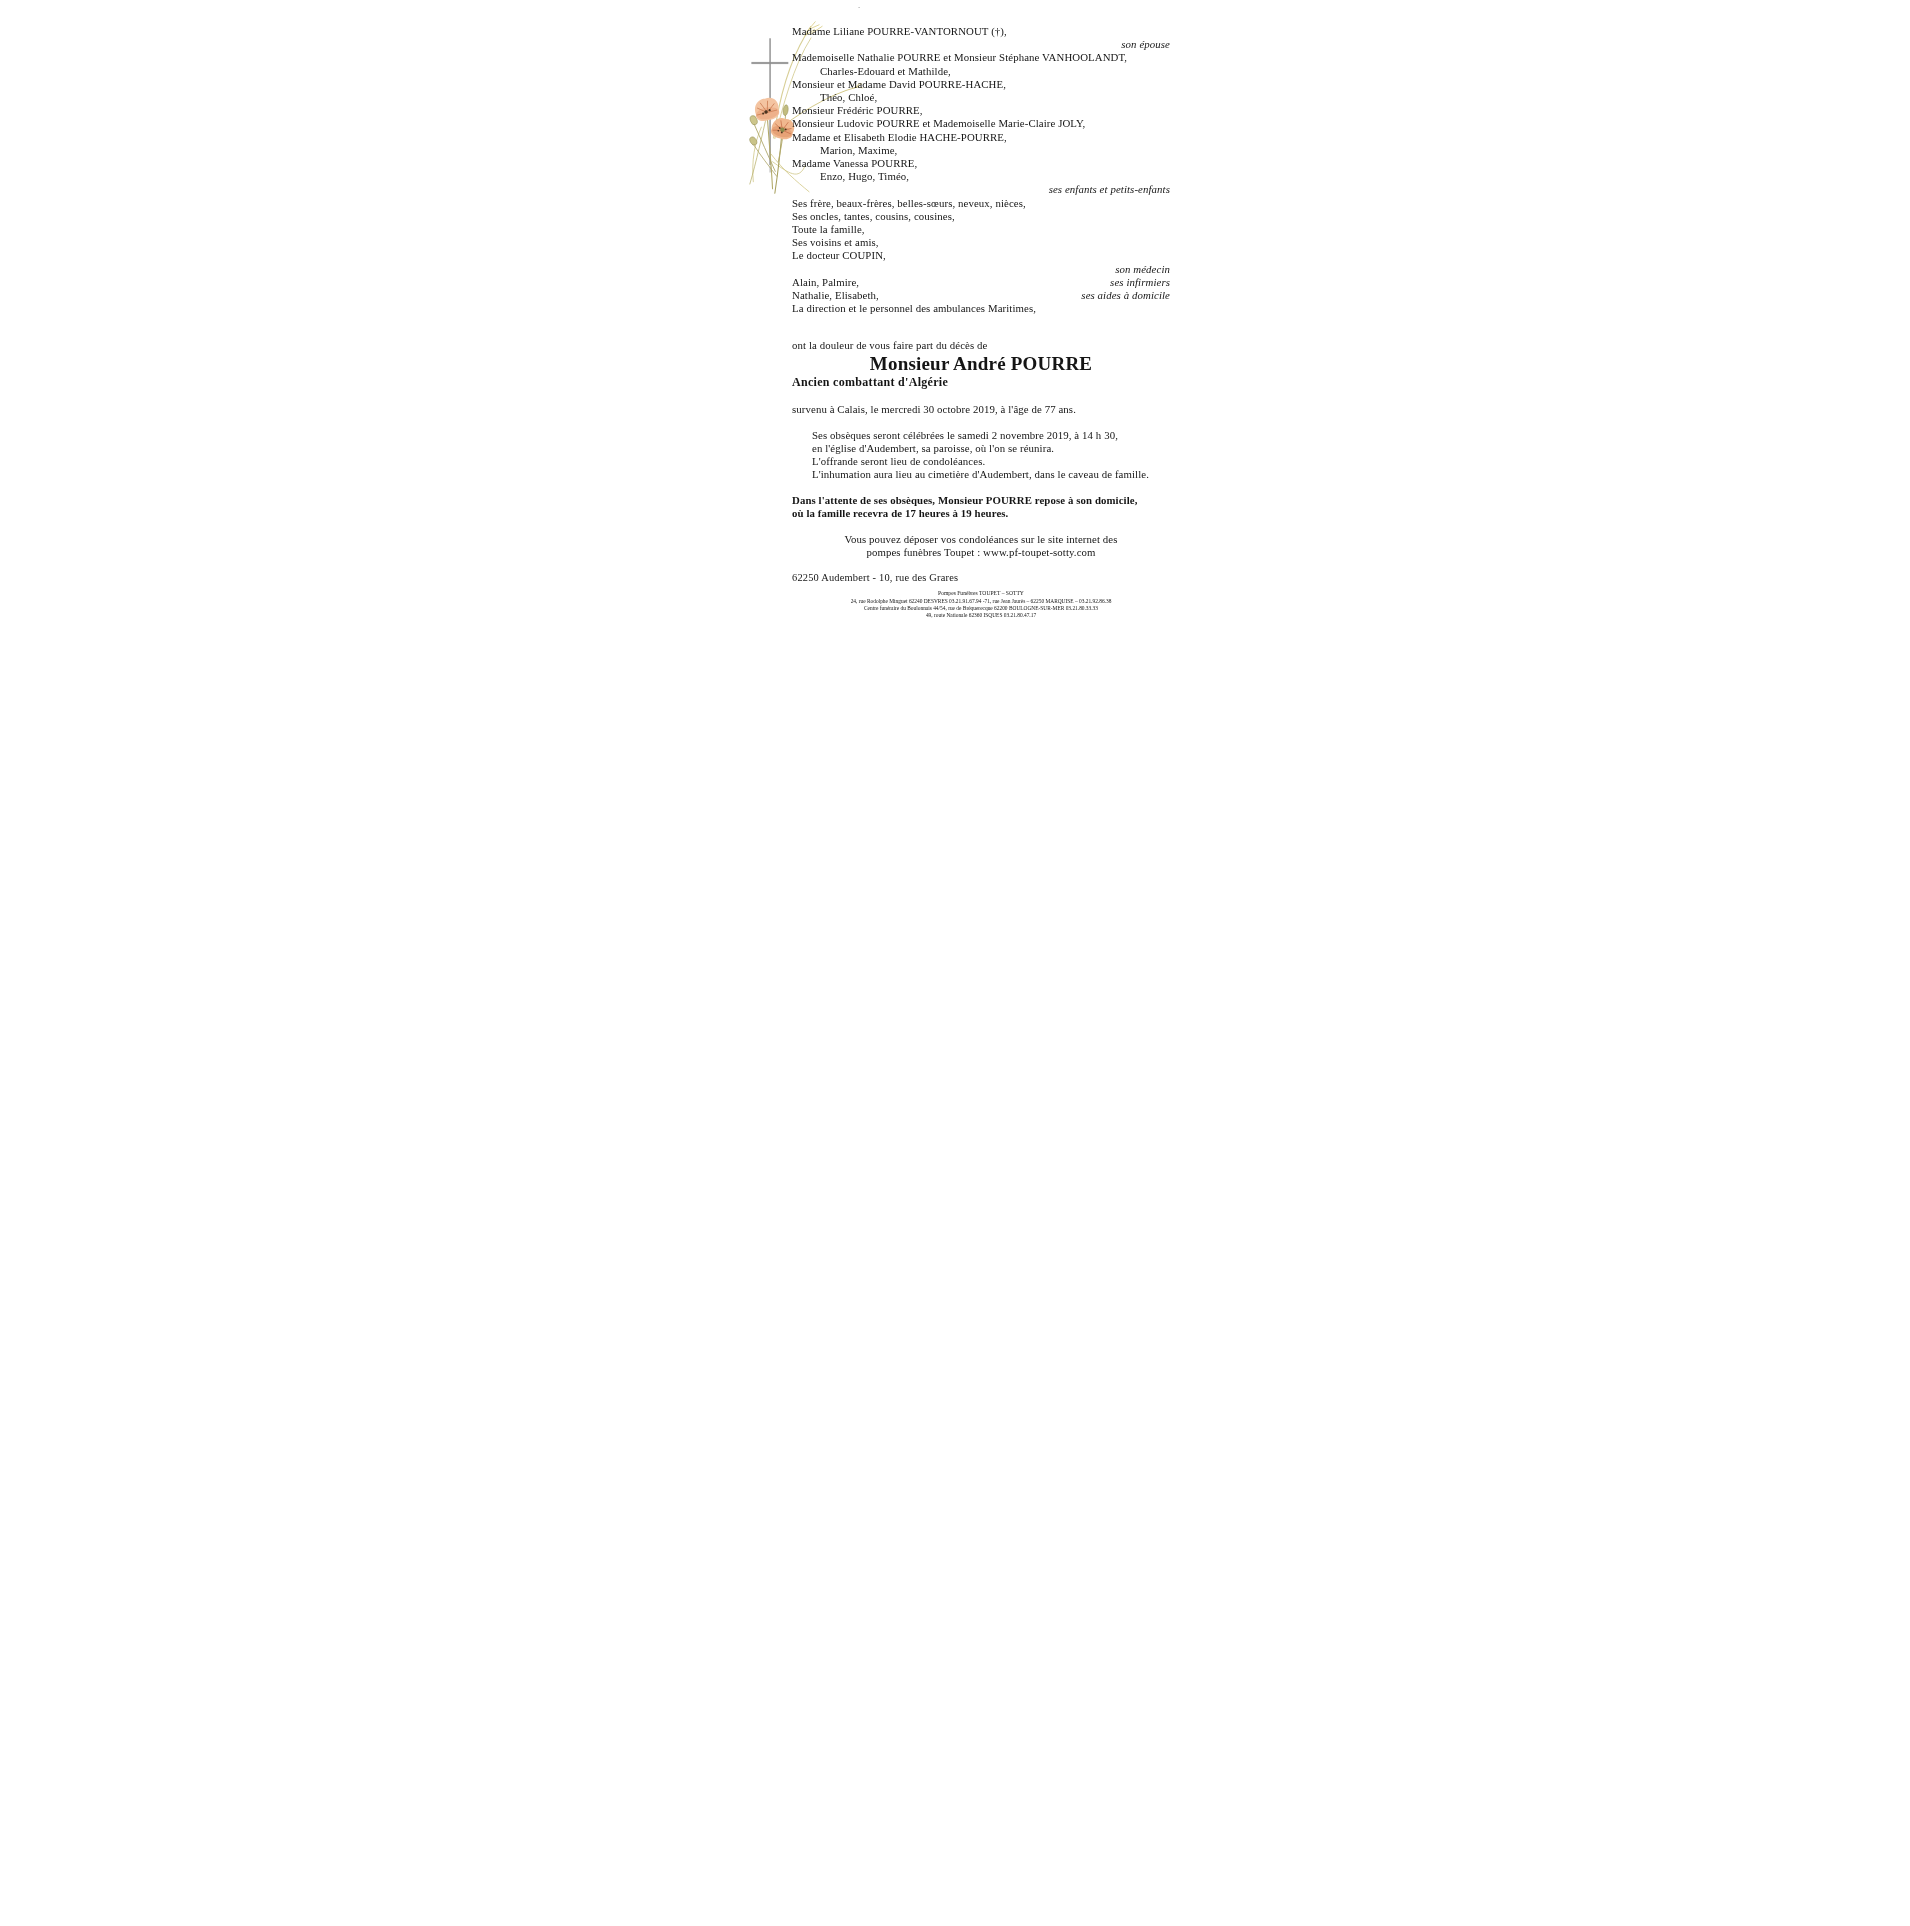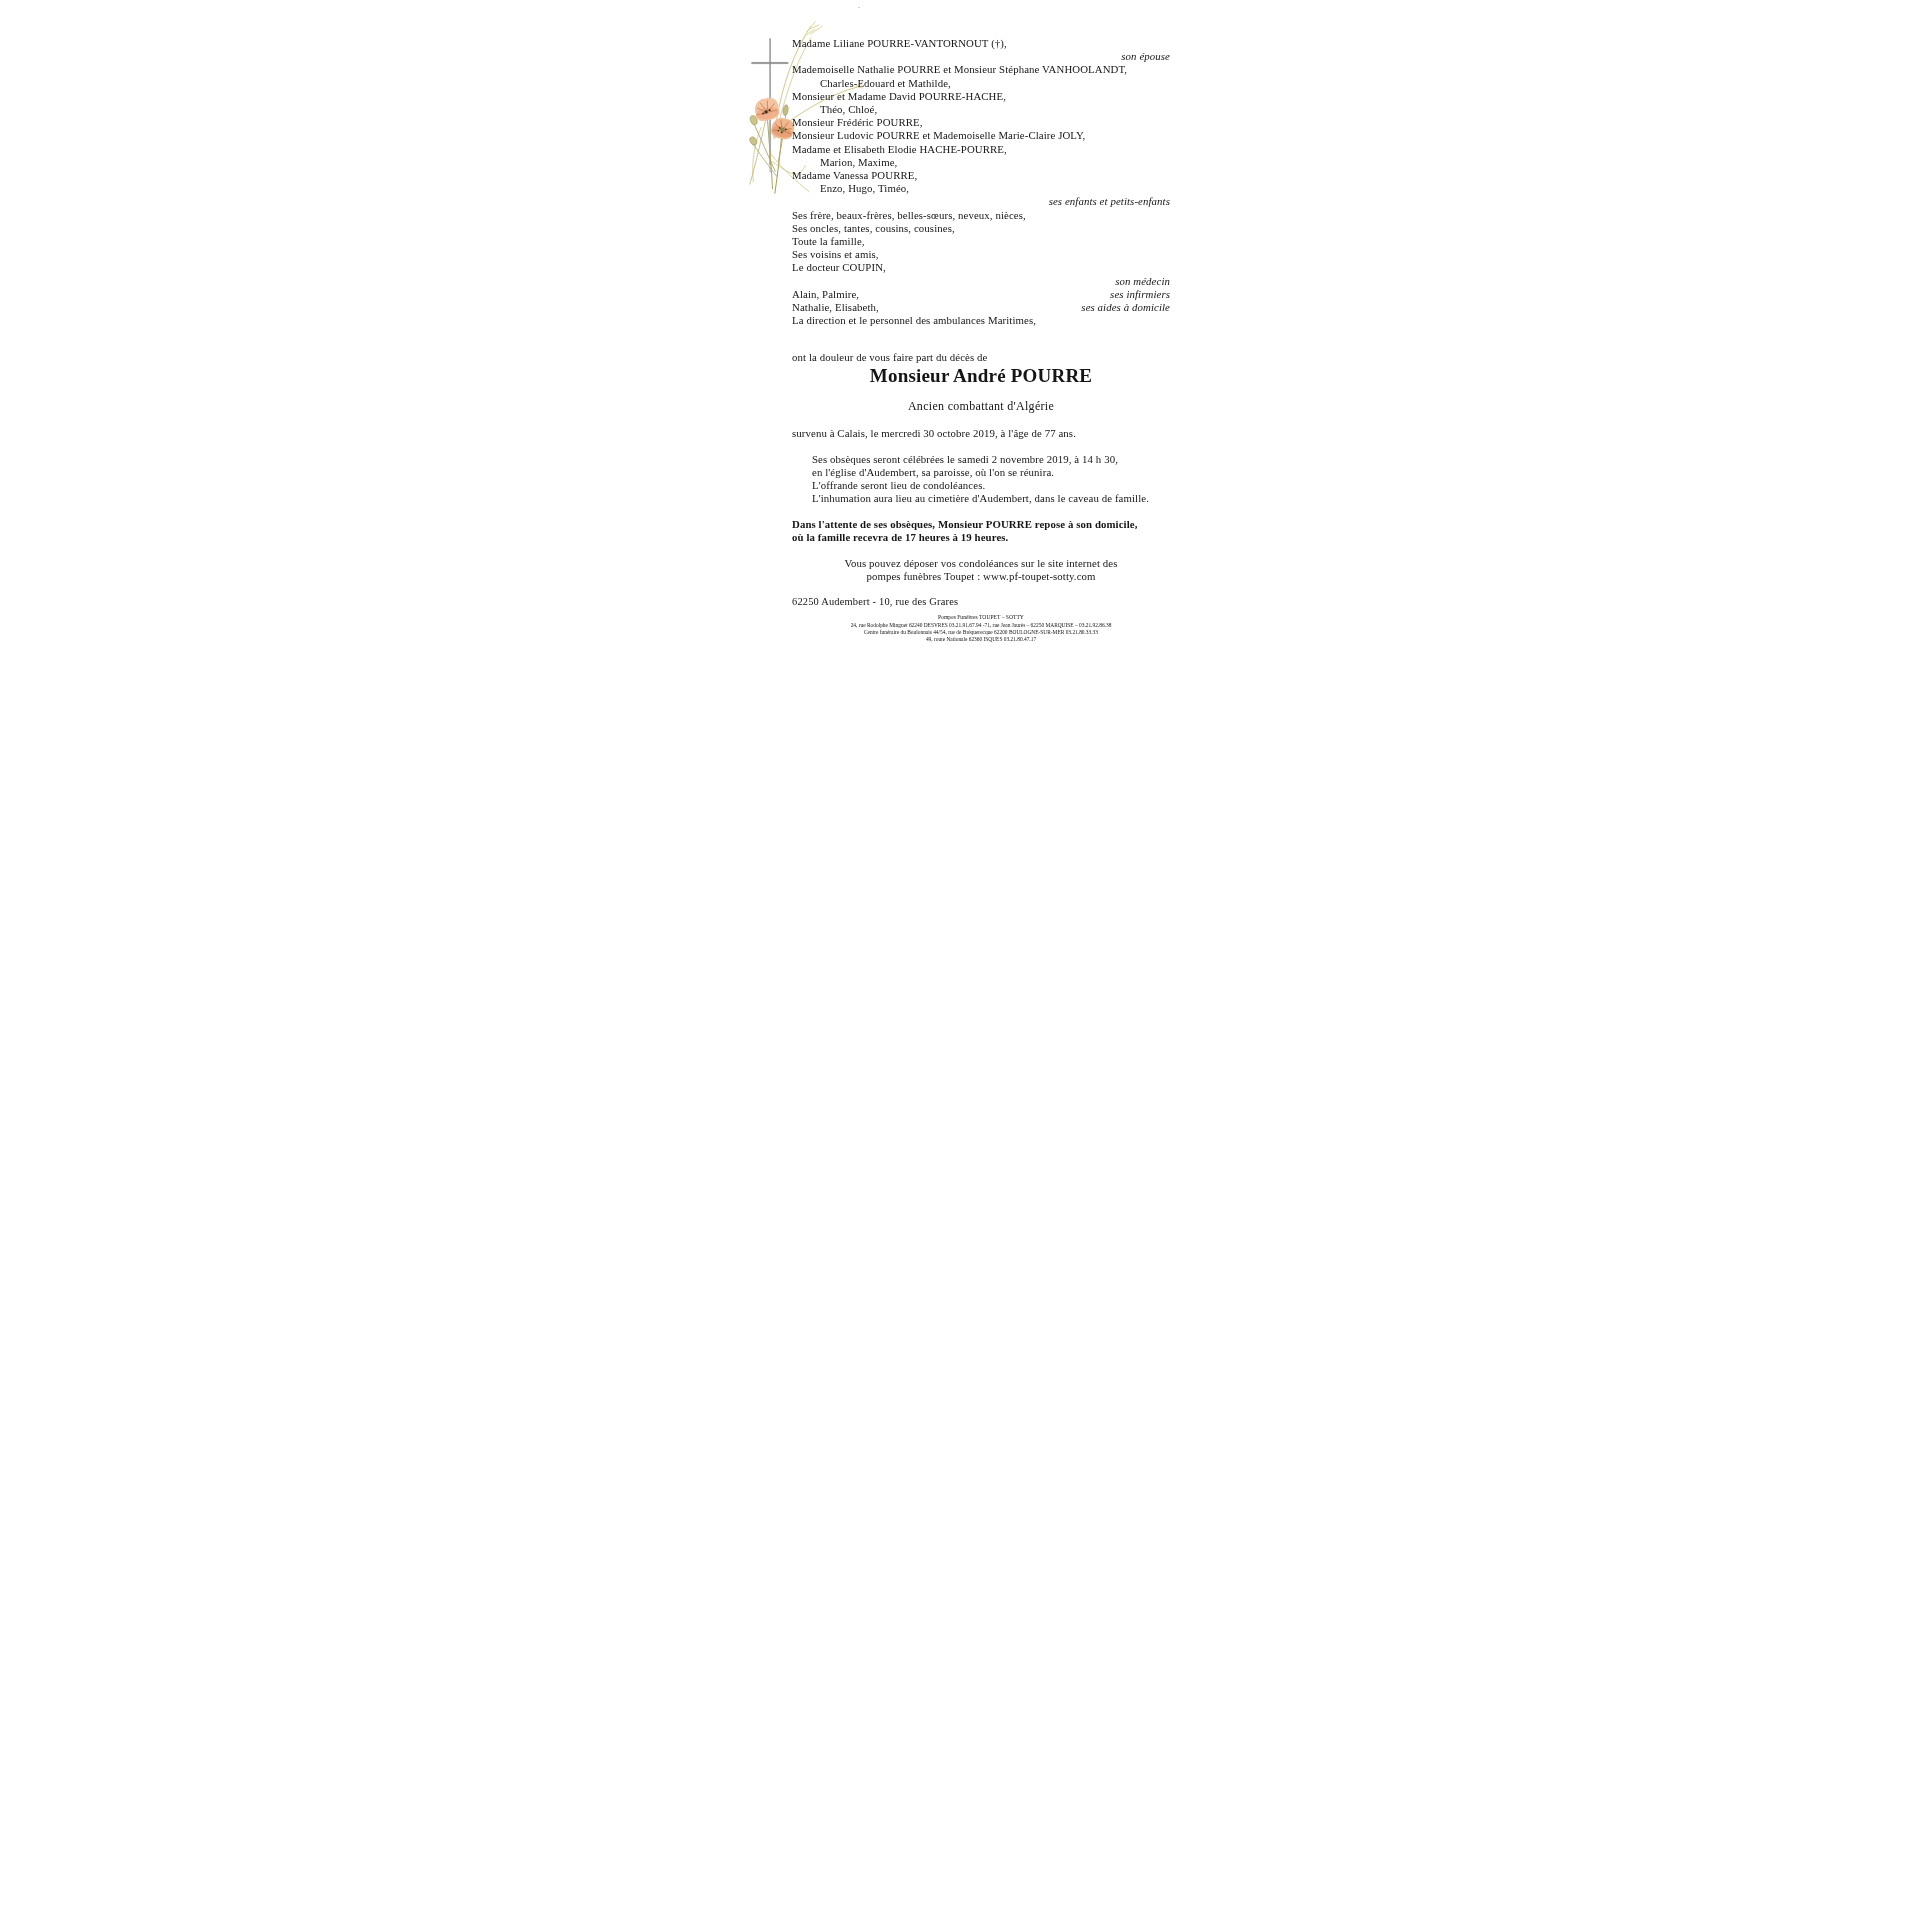--- a/index.html
+++ b/index.html
@@ -15,21 +15,21 @@
   }
   .artwork {
     position: absolute;
     left: 0; top: 0;
     width: 150px; height: 210px;
     z-index: 0;
     pointer-events: none;
   }
   .content {
     position: absolute;
-    left: 76px; right: 24px; top: 12px;
+    left: 76px; right: 24px; top: 0;
     z-index: 1;
     padding-top: 25px;
   }
   .line {
     font-size: 10.8px;
     line-height: 13.2px;
     letter-spacing: 0.1px;
     white-space: nowrap;
   }
   .ind { padding-left: 28px; }
@@ -40,26 +40,25 @@
   .title-line {
     font-size: 19px;
     font-weight: bold;
     line-height: 21.6px;
     text-align: center;
     letter-spacing: 0.2px;
     white-space: nowrap;
   }
   .subtitle-line {
     font-size: 12px;
-    font-weight: normal;
+    font-weight: bold;
     line-height: 17px;
-    text-align: center;
+    text-align: left;
     letter-spacing: 0.3px;
     white-space: nowrap;
-    margin-top: 12px;
   }
   .death-line { margin-top: 11.6px; }
   .ceremony-block { margin-top: 12.7px; margin-left: 20px; }
   .visit-block { margin-top: 12px; font-weight: bold; }
   .condolence-block { margin-top: 12.7px; text-align: center; }
   .address-line {
     margin-top: 11.6px;
     font-weight: normal;
     font-size: 10.4px;
     line-height: 14px;

